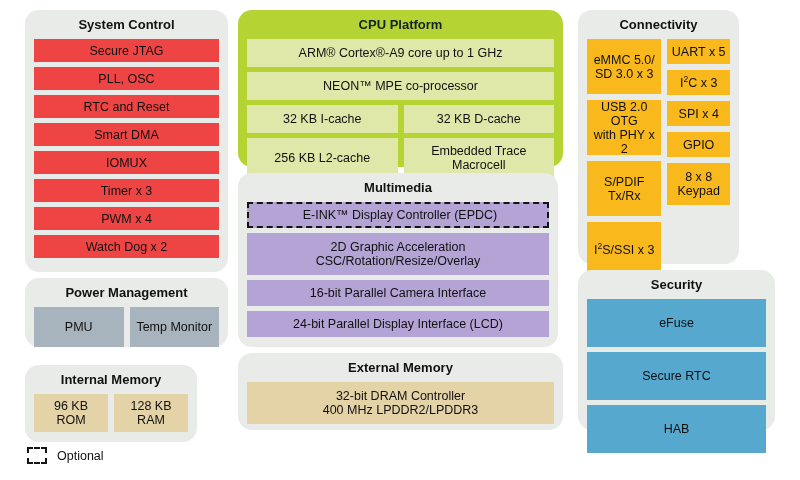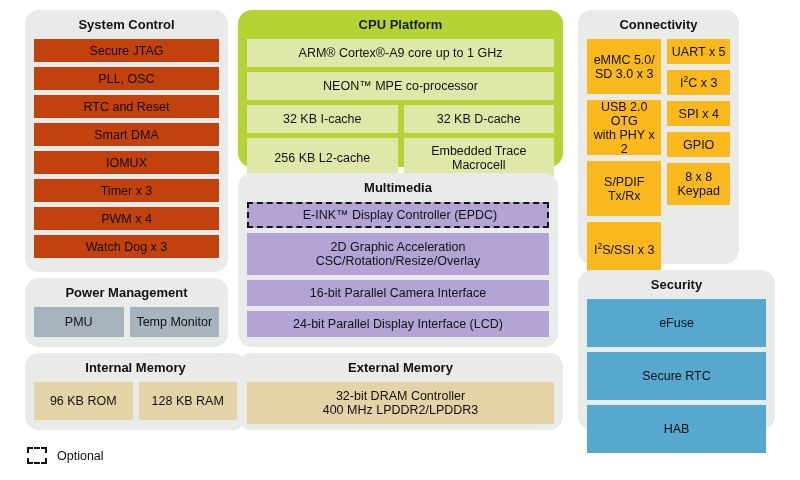--- a/index.html
+++ b/index.html
@@ -50,46 +50,46 @@
     line-height: 14px;
     color: #111111;
     padding: 2px 4px;
   }
   .block .l2 { display: block; }
 
   .stack > .block { margin-bottom: 5px; }
   .stack > .block:last-child { margin-bottom: 0; }
 
   
-  .c-sysctl   { background: #c2410c; }
+  .c-sysctl   { background: #ef4444; }
   .c-cpu-in   { background: #dfe8a9; }
   .c-mm       { background: #b4a4d5; }
   .c-conn     { background: #f9b81c; }
   .c-pmu      { background: #a8b4bd; }
   .c-mem      { background: #e5d3a8; }
   .c-sec      { background: #56a8ce; }
 
   .panel.cpu-panel { background: #b6d334; }
 
   .dashed-border {
     border: 2px dashed #141414;
     padding-left: 8px;
   }
 
   
   #panel-system-control { left: 25px;  top: 10px;  width: 203px; height: 262px; }
   #panel-power-mgmt     { left: 25px;  top: 278px; width: 203px; height: 69px;  }
-  #panel-internal-mem   { left: 25px;  top: 353px; width: 221px; height: 77px;  }
+  #panel-internal-mem   { left: 25px;  top: 365px; width: 172px; height: 77px;  }
 
   #panel-system-control .block { height: 23px; }
 
   .row2 { display: flex; gap: 6px; }
   .row2 > .block { flex: 1 1 0; }
 
-  #panel-power-mgmt .row2 > .block   { height: 30px; align-items: center; }
+  #panel-power-mgmt .row2 > .block   { height: 40px; align-items: center; }
   #panel-internal-mem .row2 > .block { height: 38px; }
 
   
   #panel-cpu          { left: 238px; top: 10px;  width: 325px; height: 157px; }
   #panel-multimedia   { left: 238px; top: 173px; width: 320px; height: 174px; }
   #panel-external-mem { left: 238px; top: 353px; width: 325px; height: 77px;  }
 
   #panel-cpu .panel-title { color: #14212b; }
   #panel-cpu .block.wide  { height: 28px; }
   #panel-cpu .row2 > .block { height: 28px; }
@@ -166,21 +166,21 @@
       <div class="block c-sysctl">
           <span>IOMUX</span>
         </div>
       <div class="block c-sysctl">
           <span>Timer x 3</span>
         </div>
       <div class="block c-sysctl">
           <span>PWM x 4</span>
         </div>
       <div class="block c-sysctl">
-          <span>Watch Dog x 3</span>
+          <span>Watch Dog x 2</span>
         </div>
     </div>
   </div>
 
   <div class="panel" id="panel-power-mgmt">
     <div class="panel-title">Power Management</div>
     <div class="row2">
       <div class="block c-pmu">
           <span>PMU</span>
         </div>

